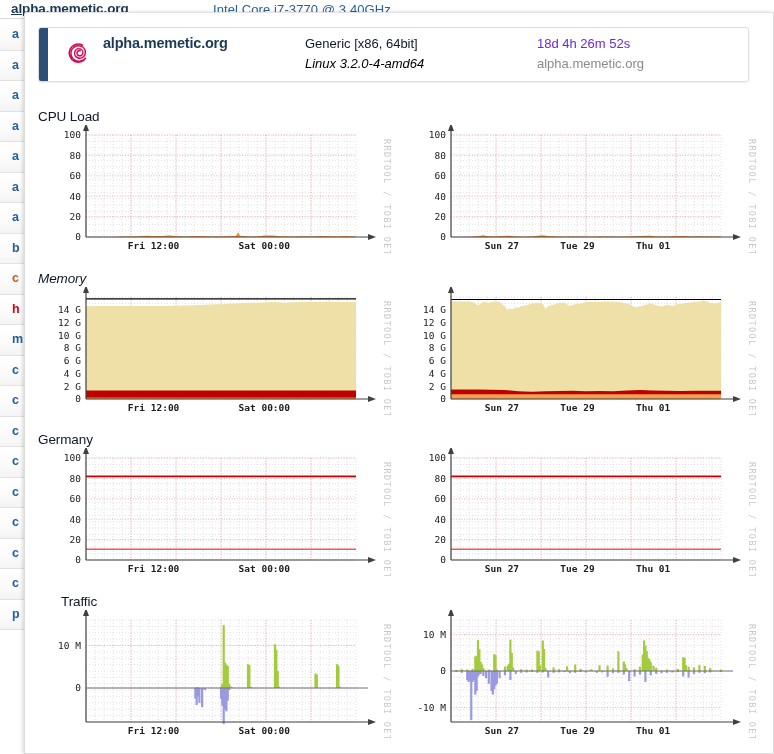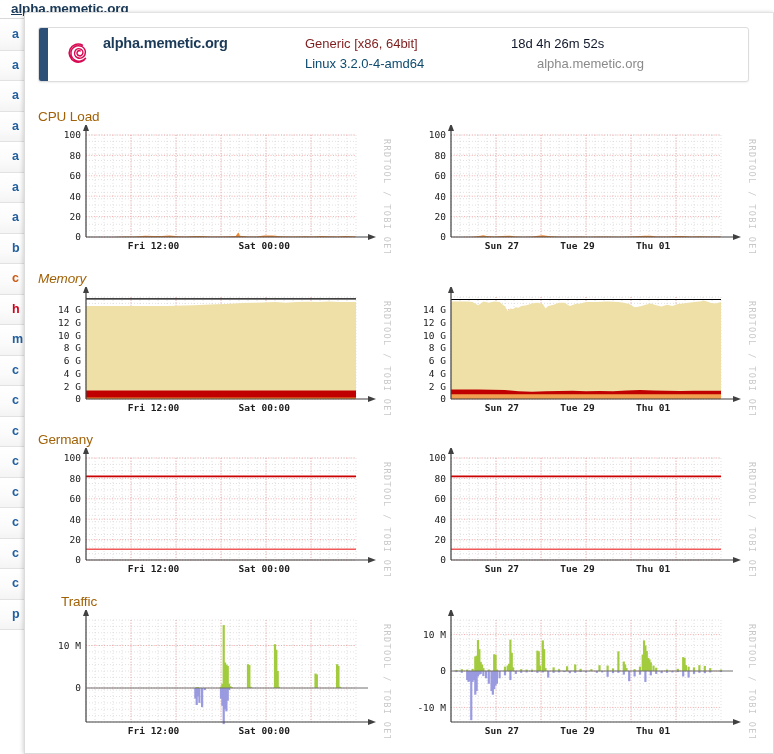--- a/index.html
+++ b/index.html
@@ -119,50 +119,51 @@
     position: absolute;
     left: 64px; top: 28px;
     font-size: 13px;
     color: #7a7a7a;
     white-space: nowrap;
   }
   #host-arch {
     position: absolute;
     left: 266px; top: 8px;
     font-size: 13px;
-    color: #7f1d1d;
+    color: #0f172a;
     white-space: nowrap;
   }
   #host-kernel {
     position: absolute;
     left: 266px; top: 28px;
     font-size: 13px;
-    color: #0c4a6e;
+    color: #000000;
     white-space: nowrap;
+    font-style: italic;
   }
   #host-uptime {
     position: absolute;
-    left: 472px; top: 8px;
+    left: 498px; top: 8px;
     font-size: 13px;
-    color: #0f172a;
+    color: #6d28d9;
     white-space: nowrap;
   }
   #host-fqdn {
     position: absolute;
     left: 498px; top: 28px;
     font-size: 13px;
     color: #8a8a8a;
     white-space: nowrap;
   }
 
   
   .section-label {
     position: absolute;
     font-size: 13.5px;
-    color: #a16207;
+    color: #0f172a;
     letter-spacing: -0.1px;
     white-space: nowrap;
   }
   .graph {
     position: absolute;
     width: 355px;
     height: 128px;
   }
   .graph svg { display: block; }
 
@@ -184,20 +185,21 @@
     font-weight: bold;
   }
 </style>
 </head>
 <body>
 
 <div id="page">
 
   <div id="topbar">
     <a id="topbar-title">alpha.memetic.org</a>
+    <span id="topbar-cpu">Intel Core i7-3770 @ 3.40GHz</span>
   </div>
 
   <div id="bg-list">
       <div class="bg-row">
         <span>a</span>
       </div>
       <div class="bg-row">
         <span>a</span>
       </div>
       <div class="bg-row">

